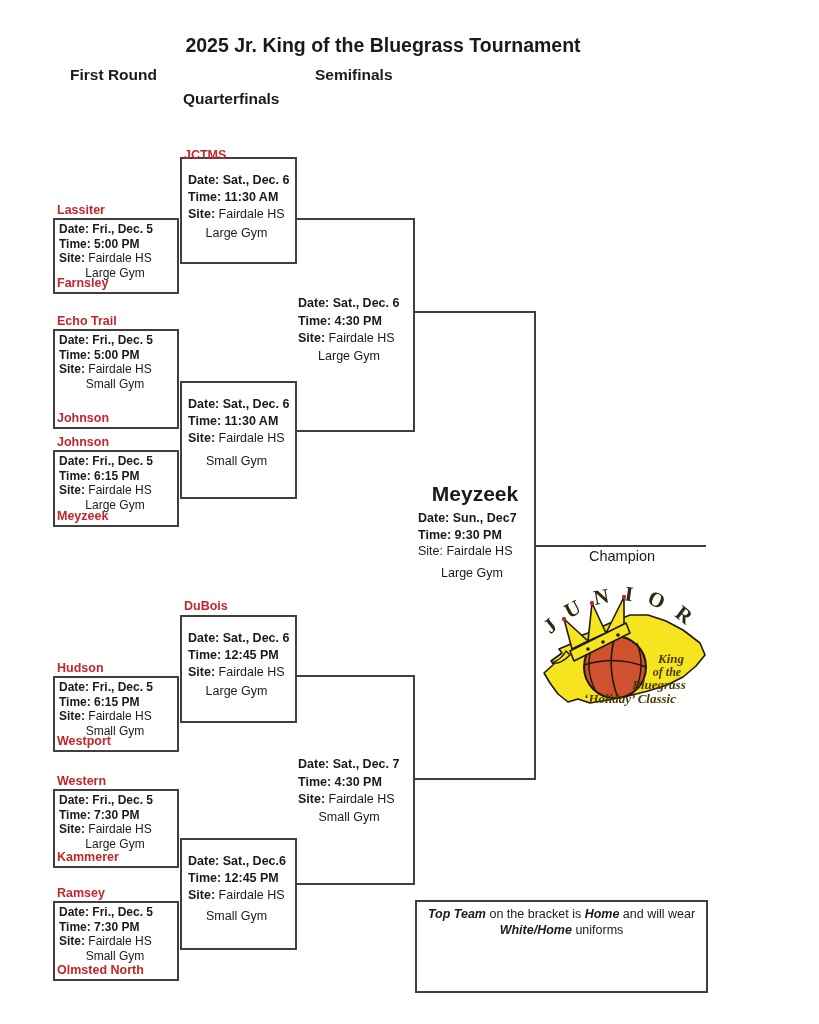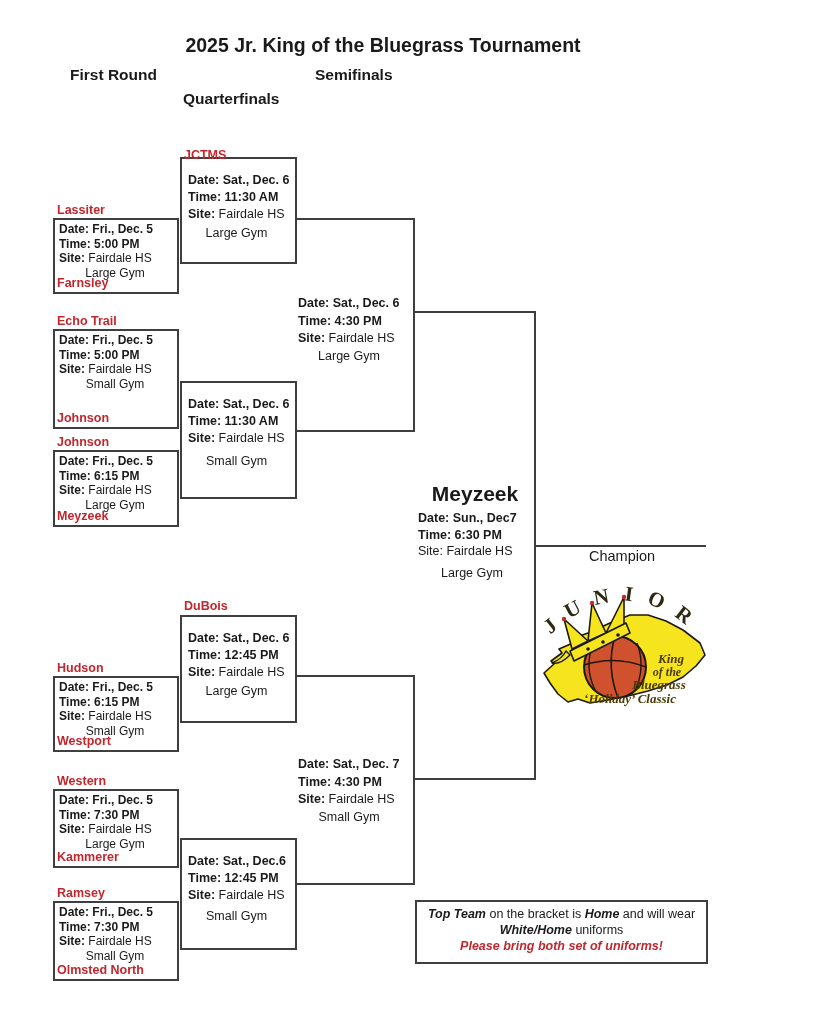--- a/index.html
+++ b/index.html
@@ -40,21 +40,21 @@
   .hline,.vline{position:absolute;background:var(--ln);}
 
   .finals{position:absolute;left:414px;top:481px;width:122px;font-size:12.5px;line-height:16.5px;}
   .finals .hd{font-size:21px;font-weight:bold;text-align:center;line-height:26px;margin-bottom:3px;}
   .finals .row{padding-left:4px;}
   .finals .gym{text-align:center;margin-top:5px;}
 
   .champion{position:absolute;left:562px;top:548px;width:120px;text-align:center;font-size:14.5px;}
 
   .notebox{
-    position:absolute;left:415px;top:900px;width:293px;height:64px;border:2px solid var(--ln);
+    position:absolute;left:415px;top:900px;width:293px;height:93px;border:2px solid var(--ln);
     box-sizing:border-box;text-align:center;font-size:12.5px;line-height:15.5px;padding-top:5px;
   }
   .bi{font-weight:bold;font-style:italic;}
   .notebox .warn{color:var(--red);font-weight:bold;font-style:italic;margin-top:1px;}
   .notebox .p2{margin-top:2px;}
 
   .logo{position:absolute;left:540px;top:581px;width:172px;height:130px;}
   .logo text{font-family:"Liberation Serif",serif;}
 </style>
 </head>
@@ -172,21 +172,21 @@
   <div class="hline" style="left:295px;top:675px;width:120px;height:2px;"></div>
   <div class="hline" style="left:295px;top:883px;width:120px;height:2px;"></div>
   <div class="vline" style="left:413px;top:675px;width:2px;height:210px;"></div>
   <div class="hline" style="left:415px;top:778px;width:121px;height:2px;"></div>
   <div class="vline" style="left:534px;top:311px;width:2px;height:469px;"></div>
   <div class="hline" style="left:536px;top:545px;width:170px;height:2px;"></div>
 
   <div class="finals">
     <div class="hd">Meyzeek</div>
     <div class="row b">Date: Sun., Dec7</div>
-    <div class="row b">Time: 6:30 PM</div>
+    <div class="row b">Time: 9:30 PM</div>
     <div class="row">Site: Fairdale HS</div>
     <div class="gym">Large Gym</div>
   </div>
 
   <div class="champion">Champion</div>
 
   <svg class="logo" viewBox="0 0 172 130" aria-hidden="true">
     <defs>
       <path id="junior-arc" d="M 6,58 Q 86,-20 166,62" fill="none"></path>
     </defs>
@@ -220,16 +220,15 @@
     </text>
     <text x="131" y="82" text-anchor="middle" font-size="13" font-weight="bold" font-style="italic" fill="#4a3a05">King</text>
     <text x="127" y="95" text-anchor="middle" font-size="12" font-weight="bold" font-style="italic" fill="#4a3a05">of the</text>
     <text x="119" y="108" text-anchor="middle" font-size="13" font-weight="bold" font-style="italic" fill="#4a3a05">Bluegrass</text>
     <text x="90" y="122" text-anchor="middle" font-size="13" font-weight="bold" font-style="italic" fill="#4a3a05">‘Holiday’ Classic</text>
   </svg>
 
   <div class="notebox">
     <div><span class="bi">Top Team</span><span> on the bracket is </span><span class="bi">Home</span><span> and will wear</span></div>
     <div><span class="bi">White/Home</span><span> uniforms</span></div>
-    <div class="warn">Please bring both set of uniforms!</div>
   </div>
 
 </div>
 
 </body></html>

